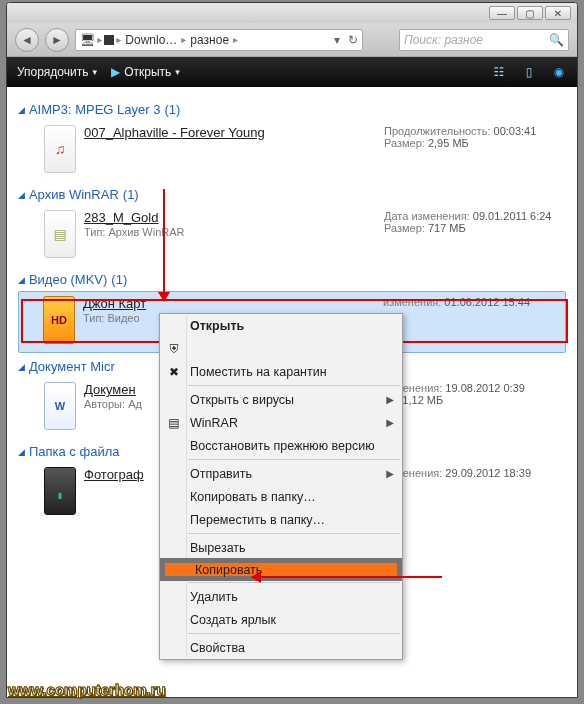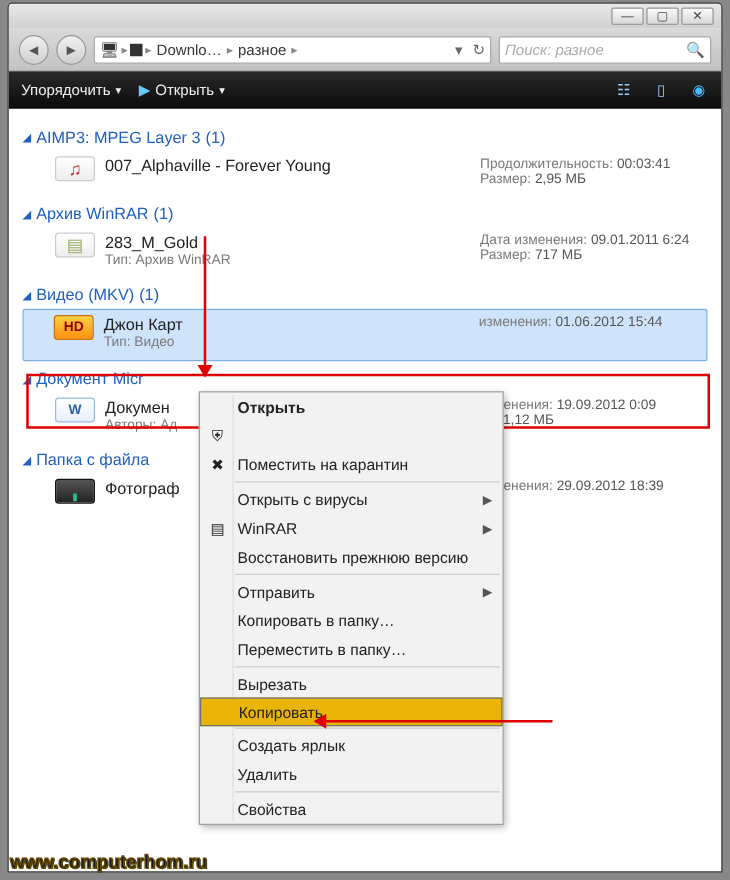--- a/index.html
+++ b/index.html
@@ -8,70 +8,70 @@
 .window { position: absolute; left: 6px; top: 2px; width: 572px; height: 696px; background: #fff; border: 1px solid #3a3a3a; border-radius: 4px 4px 0 0; overflow: hidden; }
 
 .titlebar { height: 20px; background: linear-gradient(#e8e8e8, #d0d0d0); display: flex; justify-content: flex-end; align-items: center; padding-right: 6px; gap: 2px; }
 .titlebar .ctrl { width: 26px; height: 14px; background: linear-gradient(#fafafa, #d8d8d8); border: 1px solid #999; border-radius: 2px; display: flex; align-items: center; justify-content: center; font-size: 10px; color: #444; }
 
 .navbar { height: 34px; background: linear-gradient(#d9d9d9, #c2c2c2); display: flex; align-items: center; padding: 0 8px; gap: 6px; border-bottom: 1px solid #aaa; }
 .navbtn { width: 24px; height: 24px; border-radius: 12px; background: linear-gradient(#f0f0f0, #d0d0d0); border: 1px solid #999; display: flex; align-items: center; justify-content: center; color: #555; font-size: 12px; }
 .breadcrumb { flex: 1; height: 22px; background: #fff; border: 1px solid #aaa; border-radius: 2px; display: flex; align-items: center; font-size: 12px; padding: 0 4px; gap: 2px; color: #333; }
 .breadcrumb .sep { color: #888; font-size: 10px; }
 .breadcrumb .seg { padding: 0 2px; }
-.searchbox { width: 170px; height: 22px; background: #fff; border: 1px solid #aaa; border-radius: 2px; display: flex; align-items: center; padding: 0 4px; font-size: 12px; color: #aaa; font-style: italic; }
+.searchbox { width: 170px; height: 22px; background: #fff; border: 1px solid #aaa; border-radius: 2px; display: flex; align-items: center; padding: 0 4px; font-size: 12px; color: #aaa; font-style: italic; margin-left: 30px; }
 .searchbox .mag { margin-left: auto; color: #666; font-style: normal; }
 
 .toolbar { height: 30px; background: linear-gradient(#2a2a2a, #0a0a0a); display: flex; align-items: center; padding: 0 10px; gap: 14px; color: #eee; font-size: 12px; }
 .toolbar .tdrop::after { content: " ▾"; font-size: 9px; }
 .toolbar .tbtn { display: flex; align-items: center; gap: 4px; }
 .toolbar .sp { flex: 1; }
 .toolbar .ticon { width: 16px; height: 16px; display: inline-flex; align-items: center; justify-content: center; }
 
 .content { position: absolute; left: 1px; right: 1px; top: 85px; bottom: 1px; background: #fff; overflow: hidden; padding: 8px 10px; }
 
 .group-header { display: flex; align-items: center; gap: 4px; font-size: 13px; color: #2060c0; margin: 6px 0 4px 0; cursor: default; }
 .group-header .tri { font-size: 9px; color: #2060c0; }
 .group-header .count { color: #2060c0; }
 
 .item { display: flex; align-items: flex-start; padding: 4px 2px 8px 26px; position: relative; }
-.item .icon { width: 32px; height: 20px; margin-right: 8px; display: flex; align-items: center; justify-content: center; font-size: 11px; border-radius: 3px; }
-.item .name { font-size: 13px; color: #222; }
+.item .icon { width: 32px; height: 48px; margin-right: 8px; display: flex; align-items: center; justify-content: center; font-size: 11px; border-radius: 3px; }
+.item .name { font-size: 13px; color: #222; text-decoration: underline; }
 .item .sub { font-size: 11px; color: #7a7a7a; margin-top: 1px; }
 .item .meta { margin-left: auto; text-align: left; font-size: 11px; color: #7a7a7a; min-width: 180px; }
 .item .meta .lbl { color: #7a7a7a; }
 .item .meta .val { color: #555; }
 
 .sel { background: #cfe3fb; border: 1px solid #7eb0e8; border-radius: 2px; }
 
 .red-box { position: absolute; border: 2px solid #e00000; pointer-events: none; }
 .red-arrow-v { position: absolute; width: 2px; background: #e00000; }
 .red-arrow-v::after { content: ""; position: absolute; bottom: -1px; left: -5px; border-left: 6px solid transparent; border-right: 6px solid transparent; border-top: 10px solid #e00000; }
 .red-arrow-h { position: absolute; height: 2px; background: #e00000; }
 .red-arrow-h::before { content: ""; position: absolute; left: -1px; top: -5px; border-top: 6px solid transparent; border-bottom: 6px solid transparent; border-right: 10px solid #e00000; }
 
 .context-menu { position: absolute; left: 152px; top: 310px; width: 244px; background: #f2f2f2; border: 1px solid #a0a0a0; box-shadow: 2px 2px 6px rgba(0,0,0,.3); font-size: 12.5px; color: #222; }
 .context-menu .row { height: 23px; display: flex; align-items: center; padding-left: 30px; position: relative; }
 .context-menu .row.bold { font-weight: 600; }
-.context-menu .row.hov { background: #eab308; border: 1px solid #737373; margin: -1px 0; }
+.context-menu .row.hov { background: #f97316; border: 5px solid #737373; margin: -1px 0; }
 .context-menu .row .sub-arrow { margin-left: auto; margin-right: 8px; font-size: 10px; color: #555; }
 .context-menu .row .micon { position: absolute; left: 6px; width: 16px; height: 16px; display: flex; align-items: center; justify-content: center; font-size: 12px; }
 .context-menu hr { border: none; border-top: 1px solid #ccc; margin: 2px 2px 2px 28px; }
 .context-menu .gutter { position: absolute; left: 26px; top: 2px; bottom: 2px; width: 1px; background: #ddd; }
 
 .icon-mp3 { background: linear-gradient(#fff,#eee); border:1px solid #ccc; }
 .icon-mp3::before { content:"♫"; color:#c03030; font-size:14px; }
 .icon-rar { background: linear-gradient(#fff,#eee); border:1px solid #ccc; }
 .icon-rar::before { content:"▤"; color:#9a6; font-size:14px; }
 .icon-hd { background: linear-gradient(#ffd040,#ff9010); border:1px solid #cc7000; color:#8b0000; font-weight:bold; }
 .icon-doc { background: linear-gradient(#fff,#e8f0ff); border:1px solid #9bd; color:#2a5db0; font-weight:bold; }
 .icon-folder { background: linear-gradient(#555,#222); border:1px solid #111; }
 .icon-folder::before { content:"▮"; color:#3b8; font-size:8px; position:relative; top:4px; }
 
-.watermark { position: absolute; left: 8px; bottom: 6px; font-size: 15px; font-weight: bold; color: #0f172a; -webkit-text-stroke: 1px #6a4a00; text-shadow: 1px 1px 0 #404000; font-family: Arial; }
+.watermark { position: absolute; left: 8px; bottom: 6px; font-size: 15px; font-weight: bold; color: #ffffff; -webkit-text-stroke: 1px #6a4a00; text-shadow: 1px 1px 0 #404000; font-family: Arial; text-decoration: underline; }
 </style>
 </head>
 <body>
 
 <div class="window">
 
   <div class="titlebar">
     <div class="ctrl">―</div>
     <div class="ctrl">▢</div>
     <div class="ctrl">✕</div>
@@ -165,21 +165,21 @@
       <span class="tri">◢</span>
       <span>Документ Micr</span>
     </div>
     <div class="item">
       <div class="icon icon-doc">W</div>
       <div>
         <div class="name">Докумен</div>
         <div class="sub"><span>Авторы:</span> <span>Ад</span></div>
       </div>
       <div class="meta">
-        <div><span class="lbl">изменения:</span> <span class="val">19.09.2012 0:09</span></div>
+        <div><span class="lbl">изменения:</span> <span class="val">19.08.2012 0:39</span></div>
         <div><span class="lbl">ер:</span> <span class="val">1,12 МБ</span></div>
       </div>
     </div>
 
     <div class="group-header">
       <span class="tri">◢</span>
       <span>Папка с файла</span>
     </div>
     <div class="item">
       <div class="icon icon-folder"></div>
@@ -234,25 +234,25 @@
       </div>
     <hr>
     <div class="row">
         <span>Вырезать</span>
       </div>
     <div class="row hov">
         <span>Копировать</span>
       </div>
     <hr>
     <div class="row">
+        <span>Удалить</span>
+      </div>
+    <div class="row">
         <span>Создать ярлык</span>
       </div>
-    <div class="row">
-        <span>Удалить</span>
-      </div>
     <hr>
     <div class="row">
         <span>Свойства</span>
       </div>
   </div>
 
   <div class="red-arrow-h" style="left:245px; top:573px; width:190px;"></div>
 
 </div>
 

